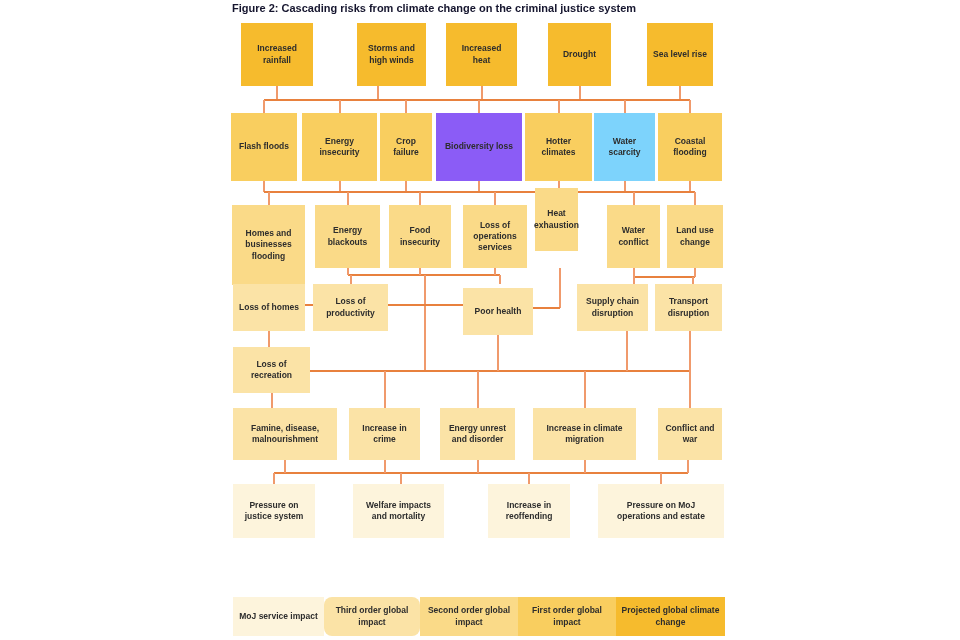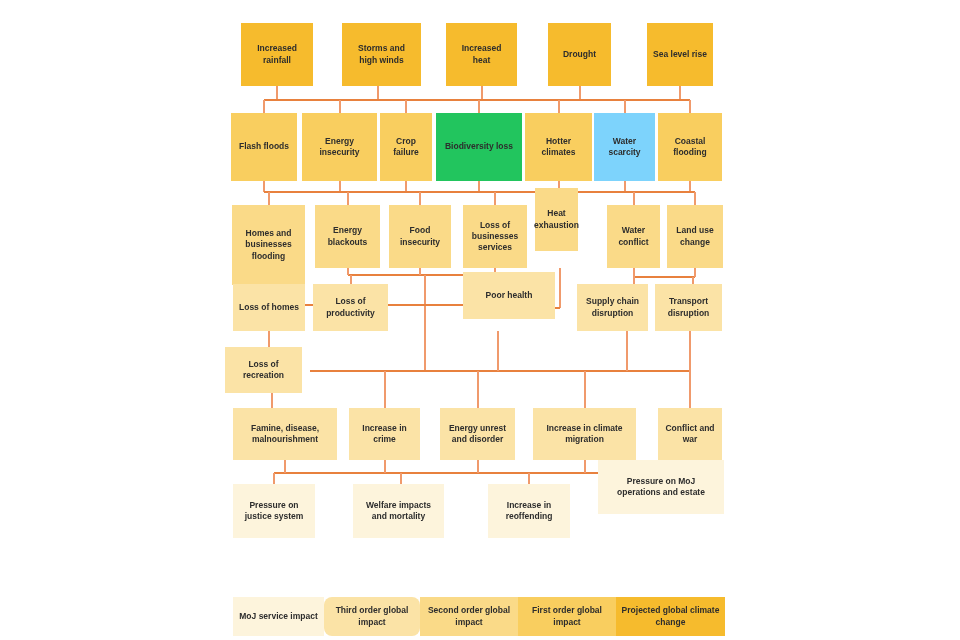--- a/index.html
+++ b/index.html
@@ -12,20 +12,21 @@
   .vline{position:absolute;width:1.5px;}
   #key-bar{position:absolute;left:233px;top:572px;width:492px;height:23px;background:#e9e8e8;
            display:flex;align-items:center;justify-content:center;font-size:9.5px;font-weight:bold;color:#222;}
   .key-cell{position:absolute;top:597px;height:39px;display:flex;align-items:center;justify-content:center;
             text-align:center;font-size:8.5px;font-weight:bold;line-height:1.3;color:#2d2d2d;padding:2px 5px;box-sizing:border-box;}
 </style>
 </head>
 <body>
 
 <div id="canvas">
+  <div id="figure-title">Figure 2: Cascading risks from climate change on the criminal justice system</div>
   <div id="lines">
       <div class="vline" style="left: 276.25px; top: 86px; height: 14px; background: rgb(240, 154, 108);"></div>
       <div class="vline" style="left: 377.25px; top: 86px; height: 14px; background: rgb(240, 154, 108);"></div>
       <div class="vline" style="left: 481.25px; top: 86px; height: 14px; background: rgb(240, 154, 108);"></div>
       <div class="vline" style="left: 579.25px; top: 86px; height: 14px; background: rgb(240, 154, 108);"></div>
       <div class="vline" style="left: 679.25px; top: 86px; height: 14px; background: rgb(240, 154, 108);"></div>
       <div class="hline" style="left: 264px; width: 426px; top: 99px; background: rgb(232, 129, 62);"></div>
       <div class="vline" style="left: 263.25px; top: 100px; height: 13px; background: rgb(240, 154, 108);"></div>
       <div class="vline" style="left: 339.25px; top: 100px; height: 13px; background: rgb(240, 154, 108);"></div>
       <div class="vline" style="left: 405.25px; top: 100px; height: 13px; background: rgb(240, 154, 108);"></div>
@@ -81,53 +82,53 @@
       <div class="vline" style="left: 477.25px; top: 460px; height: 13px; background: rgb(240, 154, 108);"></div>
       <div class="vline" style="left: 584.25px; top: 460px; height: 13px; background: rgb(240, 154, 108);"></div>
       <div class="vline" style="left: 687.25px; top: 460px; height: 13px; background: rgb(240, 154, 108);"></div>
       <div class="vline" style="left: 273.25px; top: 473px; height: 11px; background: rgb(240, 154, 108);"></div>
       <div class="vline" style="left: 400.25px; top: 473px; height: 11px; background: rgb(240, 154, 108);"></div>
       <div class="vline" style="left: 528.25px; top: 473px; height: 11px; background: rgb(240, 154, 108);"></div>
       <div class="vline" style="left: 660.25px; top: 473px; height: 11px; background: rgb(240, 154, 108);"></div>
     </div>
   <div id="nodes">
       <div class="node" style="left: 241px; top: 23px; width: 72px; height: 63px; background: rgb(246, 187, 45);">Increased rainfall</div>
-      <div class="node" style="left: 342px; top: 23px; width: 79px; height: 63px; background: rgb(246, 187, 45); padding-left: 6px;">Storms and high winds</div>
+      <div class="node" style="left: 357px; top: 23px; width: 69px; height: 63px; background: rgb(246, 187, 45); padding-left: 6px;">Storms and high winds</div>
       <div class="node" style="left: 446px; top: 23px; width: 71px; height: 63px; background: rgb(246, 187, 45);">Increased heat</div>
       <div class="node" style="left: 548px; top: 23px; width: 63px; height: 63px; background: rgb(246, 187, 45);">Drought</div>
       <div class="node" style="left: 647px; top: 23px; width: 66px; height: 63px; background: rgb(246, 187, 45);">Sea level rise</div>
       <div class="node" style="left: 231px; top: 113px; width: 66px; height: 68px; background: rgb(249, 206, 95);">Flash floods</div>
       <div class="node" style="left: 302px; top: 113px; width: 75px; height: 68px; background: rgb(249, 206, 95);">Energy insecurity</div>
       <div class="node" style="left: 380px; top: 113px; width: 52px; height: 68px; background: rgb(249, 206, 95);">Crop failure</div>
-      <div class="node" style="left: 436px; top: 113px; width: 86px; height: 68px; background: #22c55e;">Biodiversity loss</div>
+      <div class="node" style="left: 436px; top: 113px; width: 86px; height: 68px; background: #8b5cf6;">Biodiversity loss</div>
       <div class="node" style="left: 525px; top: 113px; width: 67px; height: 68px; background: rgb(249, 206, 95);">Hotter climates</div>
       <div class="node" style="left: 594px; top: 113px; width: 61px; height: 68px; background: #7dd3fc; text-align: center;">Water scarcity</div>
       <div class="node" style="left: 658px; top: 113px; width: 64px; height: 68px; background: rgb(249, 206, 95);">Coastal flooding</div>
       <div class="node" style="left: 232px; top: 205px; width: 73px; height: 80px; background: rgb(250, 218, 136);">Homes and businesses flooding</div>
       <div class="node" style="left: 315px; top: 205px; width: 65px; height: 63px; background: rgb(250, 218, 136);">Energy blackouts</div>
       <div class="node" style="left: 389px; top: 205px; width: 62px; height: 63px; background: rgb(250, 218, 136);">Food insecurity</div>
-      <div class="node" style="left: 463px; top: 205px; width: 64px; height: 63px; background: rgb(250, 218, 136);">Loss of businesses services</div>
+      <div class="node" style="left: 463px; top: 205px; width: 64px; height: 63px; background: rgb(250, 218, 136);">Loss of operations services</div>
       <div class="node" style="left: 535px; top: 188px; width: 43px; height: 63px; background: rgb(250, 218, 136);">Heat exhaustion</div>
       <div class="node" style="left: 607px; top: 205px; width: 53px; height: 63px; background: rgb(250, 218, 136);">Water conflict</div>
       <div class="node" style="left: 667px; top: 205px; width: 56px; height: 63px; background: rgb(250, 218, 136);">Land use change</div>
       <div class="node" style="left: 233px; top: 284px; width: 72px; height: 47px; background: rgb(251, 227, 166);">Loss of homes</div>
       <div class="node" style="left: 313px; top: 284px; width: 75px; height: 47px; background: rgb(251, 227, 166);">Loss of productivity</div>
-      <div class="node" style="left: 463px; top: 272px; width: 92px; height: 47px; background: rgb(251, 227, 166);">Poor health</div>
+      <div class="node" style="left: 463px; top: 288px; width: 70px; height: 47px; background: rgb(251, 227, 166);">Poor health</div>
       <div class="node" style="left: 577px; top: 284px; width: 71px; height: 47px; background: rgb(251, 227, 166);">Supply chain disruption</div>
       <div class="node" style="left: 655px; top: 284px; width: 67px; height: 47px; background: rgb(251, 227, 166);">Transport disruption</div>
-      <div class="node" style="left: 225px; top: 347px; width: 77px; height: 46px; background: rgb(251, 227, 166);">Loss of recreation</div>
+      <div class="node" style="left: 233px; top: 347px; width: 77px; height: 46px; background: rgb(251, 227, 166);">Loss of recreation</div>
       <div class="node" style="left: 233px; top: 408px; width: 104px; height: 52px; background: rgb(251, 227, 166);">Famine, disease, malnourishment</div>
       <div class="node" style="left: 349px; top: 408px; width: 71px; height: 52px; background: rgb(251, 227, 166);">Increase in crime</div>
       <div class="node" style="left: 440px; top: 408px; width: 75px; height: 52px; background: rgb(251, 227, 166);">Energy unrest and disorder</div>
       <div class="node" style="left: 533px; top: 408px; width: 103px; height: 52px; background: rgb(251, 227, 166);">Increase in climate migration</div>
       <div class="node" style="left: 658px; top: 408px; width: 64px; height: 52px; background: rgb(251, 227, 166);">Conflict and war</div>
       <div class="node" style="left: 233px; top: 484px; width: 82px; height: 54px; background: rgb(253, 244, 220);">Pressure on justice system</div>
       <div class="node" style="left: 353px; top: 484px; width: 91px; height: 54px; background: rgb(253, 244, 220);">Welfare impacts and mortality</div>
       <div class="node" style="left: 488px; top: 484px; width: 82px; height: 54px; background: rgb(253, 244, 220);">Increase in reoffending</div>
-      <div class="node" style="left: 598px; top: 460px; width: 126px; height: 54px; background: rgb(253, 244, 220);">Pressure on MoJ operations and estate</div>
+      <div class="node" style="left: 598px; top: 484px; width: 126px; height: 54px; background: rgb(253, 244, 220);">Pressure on MoJ operations and estate</div>
     </div>
   <div id="key-row">
       <div class="key-cell" style="left: 233px; width: 91px; background: rgb(253, 244, 220);">MoJ service impact</div>
       <div class="key-cell" style="left: 324px; width: 96px; background: rgb(251, 227, 166); border-radius: 8px;">Third order global impact</div>
       <div class="key-cell" style="left: 420px; width: 98px; background: rgb(250, 218, 136);">Second order global impact</div>
       <div class="key-cell" style="left: 518px; width: 98px; background: rgb(249, 206, 95);">First order global impact</div>
       <div class="key-cell" style="left: 616px; width: 109px; background: rgb(246, 187, 45);">Projected global climate change</div>
     </div>
 </div>
 

